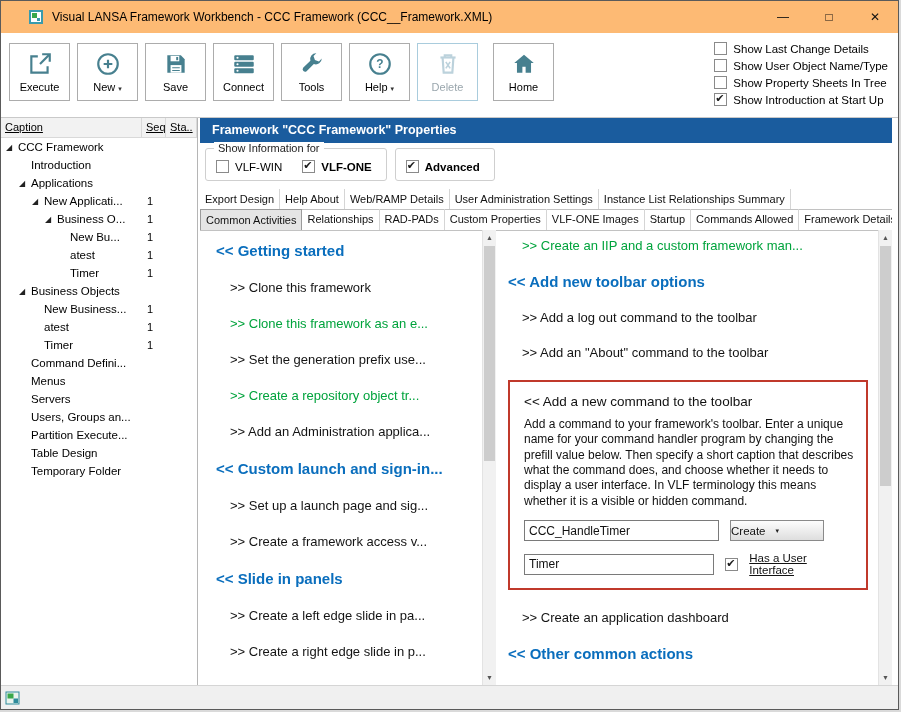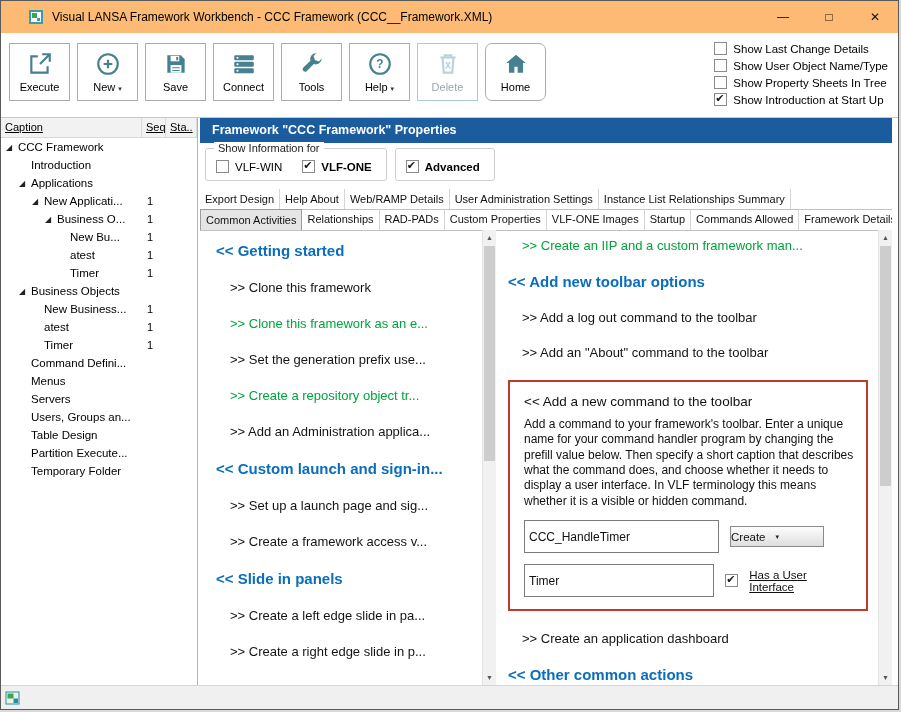--- a/index.html
+++ b/index.html
@@ -11,21 +11,21 @@
   .titlebar { height:32px; display:flex; align-items:center; padding-left:27px; background:#fdba74; position:relative; }
   .app-icon { width:16px; height:16px; margin-right:8px; flex:none; }
   .title-text { font-size:12px; color:#000; }
   .win-controls { position:absolute; right:0; top:0; height:32px; display:flex; }
   .win-btn { width:46px; height:32px; display:flex; align-items:center; justify-content:center; font-size:12px; color:#111; }
 
   
   .toolbar { position:absolute; top:32px; left:0; right:0; height:84px; background:#fff; }
   .tb-buttons { position:absolute; left:8px; top:10px; display:flex; gap:7px; }
   .tb-btn { width:61px; height:58px; background:#fff; border:1px solid #ACACAC; display:flex; flex-direction:column; align-items:center; justify-content:center; gap:3px; font-family:inherit; font-size:11px; color:#000; }
-  .tb-btn.home { margin-left:0;border-radius:7px; }
+  .tb-btn.home { margin-left:8px; }
   .tb-btn.disabled { border-color:#A9CCDD; color:#9AA6AD; }
   .tb-icon { color:var(--icon-teal,#47808F); height:27px; }
   .tb-btn.disabled .tb-icon { color:#BCD2DC; }
   .tb-icon svg { width:26px; height:26px; display:block; }
   .tb-caret { font-size:7px; color:#333; }
   .tb-options { position:absolute; right:10px; top:9px; display:flex; flex-direction:column; gap:4px; font-size:11.5px; }
   .opt-row { display:flex; align-items:center; gap:6px; }
   .cbx { width:13px; height:13px; border:1px solid #8A8A8A; background:#fff; position:relative; flex:none; display:inline-block; }
   .cbx.checked::after { content:"\2714"; position:absolute; left:0px; top:-2px; font-size:11px; color:#1C1C1C; }
   .opt-label.bold { font-weight:bold; }
@@ -69,21 +69,21 @@
   .flow { display:contents; }
   .h-item { color:var(--heading-blue,#0A6EBD); font-weight:bold; font-size:15px; white-space:nowrap; }
   .l-item { color:#141414; font-size:13px; padding-left:14px; white-space:nowrap; }
   .g-item { color:var(--link-green,#00A33C); font-size:13px; padding-left:14px; white-space:nowrap; }
 
   
   .red-box { border:2px solid var(--highlight-red,#C0392B); width:360px; padding:12px 14px; }
   .rb-title { font-size:13.5px; color:#111; }
   .rb-desc { font-size:12px; line-height:1.28; color:#111; margin-top:8px; width:332px; }
   .form-row { display:flex; align-items:center; gap:11px; margin-top:11px; }
-  input.txt { width:195px; height:33px; border:1px solid #7A7A7A; font-family:inherit; font-size:12px; padding:2px 4px; color:#111; background:#fff; }
+  input.txt { width:195px; height:21px; border:1px solid #7A7A7A; font-family:inherit; font-size:12px; padding:2px 4px; color:#111; background:#fff; }
   .create-btn { width:94px; height:21px; border:1px solid #8A8A8A; background:linear-gradient(#FDFDFD,#DEDEDE); font-family:inherit; font-size:11.5px; color:#111; display:flex; align-items:center; gap:10px; }
   .create-caret { font-size:7px; color:#222; }
   .ul-label { font-size:11.5px; text-decoration:underline; color:#111; }
 
   
   .vscroll { position:absolute; top:0; bottom:0; right:0; width:14px; background:#F1F1F1; border-left:1px solid #E3E3E3; }
   .sb-btn { position:absolute; left:0; width:13px; height:15px; display:flex; align-items:center; justify-content:center; font-size:7px; color:#555; }
   .sb-up { top:0; } .sb-down { bottom:0; }
   .sb-thumb { position:absolute; left:1px; width:11px; background:#CDCDCD; }
   .t-left { top:16px; height:215px; }
@@ -355,29 +355,29 @@
             <div class="tree-label" style="padding-left: 17px;">
               <span class="tree-marker"></span>
               <span class="tree-text">Users, Groups an...</span>
             </div>
             <div class="tree-seq"></div>
             <div class="tree-sta"></div>
           </div>
           <div class="tree-row">
             <div class="tree-label" style="padding-left: 17px;">
               <span class="tree-marker"></span>
+              <span class="tree-text">Partition Execute...</span>
+            </div>
+            <div class="tree-seq"></div>
+            <div class="tree-sta"></div>
+          </div>
+          <div class="tree-row">
+            <div class="tree-label" style="padding-left: 17px;">
+              <span class="tree-marker"></span>
               <span class="tree-text">Table Design</span>
-            </div>
-            <div class="tree-seq"></div>
-            <div class="tree-sta"></div>
-          </div>
-          <div class="tree-row">
-            <div class="tree-label" style="padding-left: 17px;">
-              <span class="tree-marker"></span>
-              <span class="tree-text">Partition Execute...</span>
             </div>
             <div class="tree-seq"></div>
             <div class="tree-sta"></div>
           </div>
           <div class="tree-row">
             <div class="tree-label" style="padding-left: 17px;">
               <span class="tree-marker"></span>
               <span class="tree-text">Temporary Folder</span>
             </div>
             <div class="tree-seq"></div>

